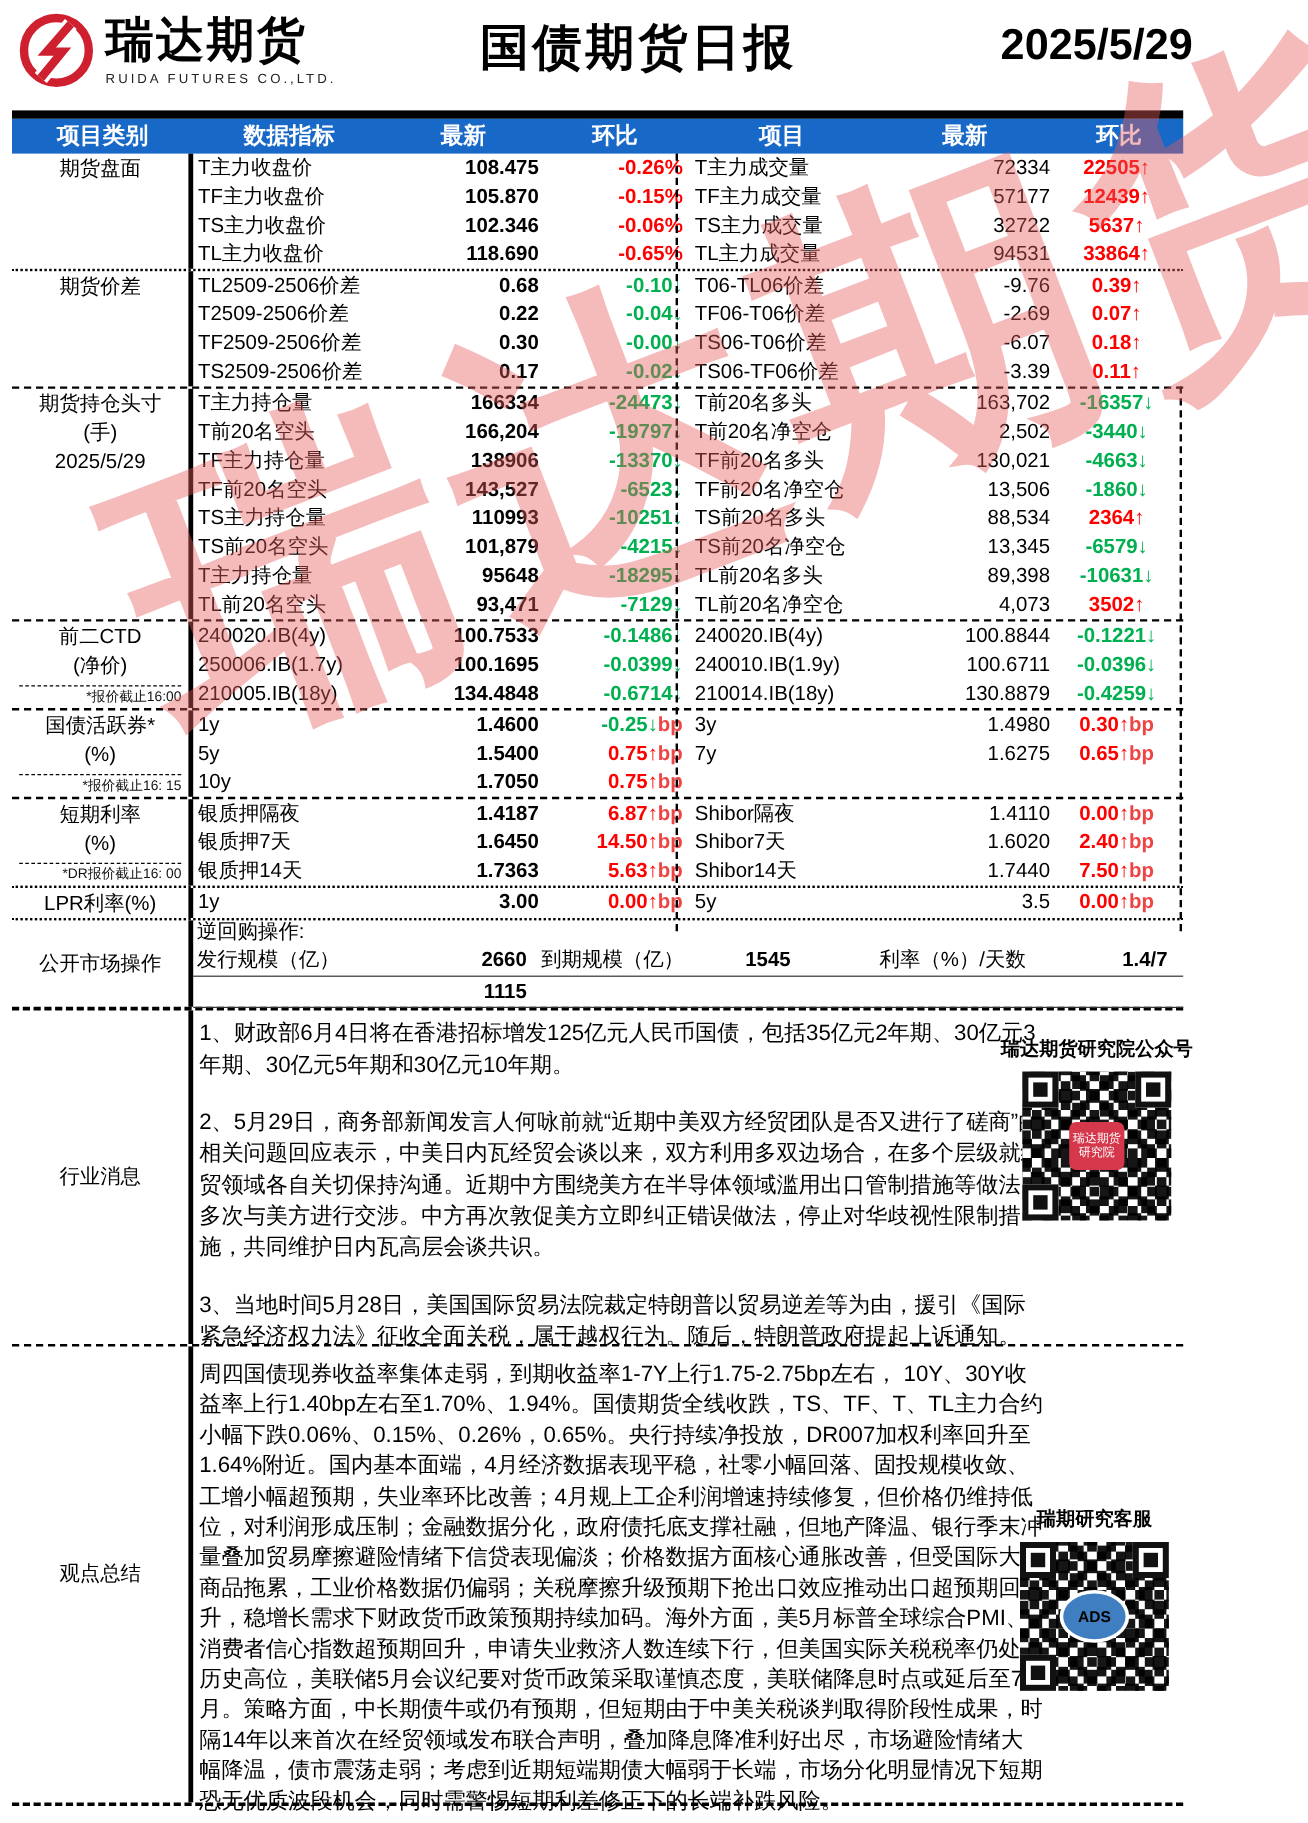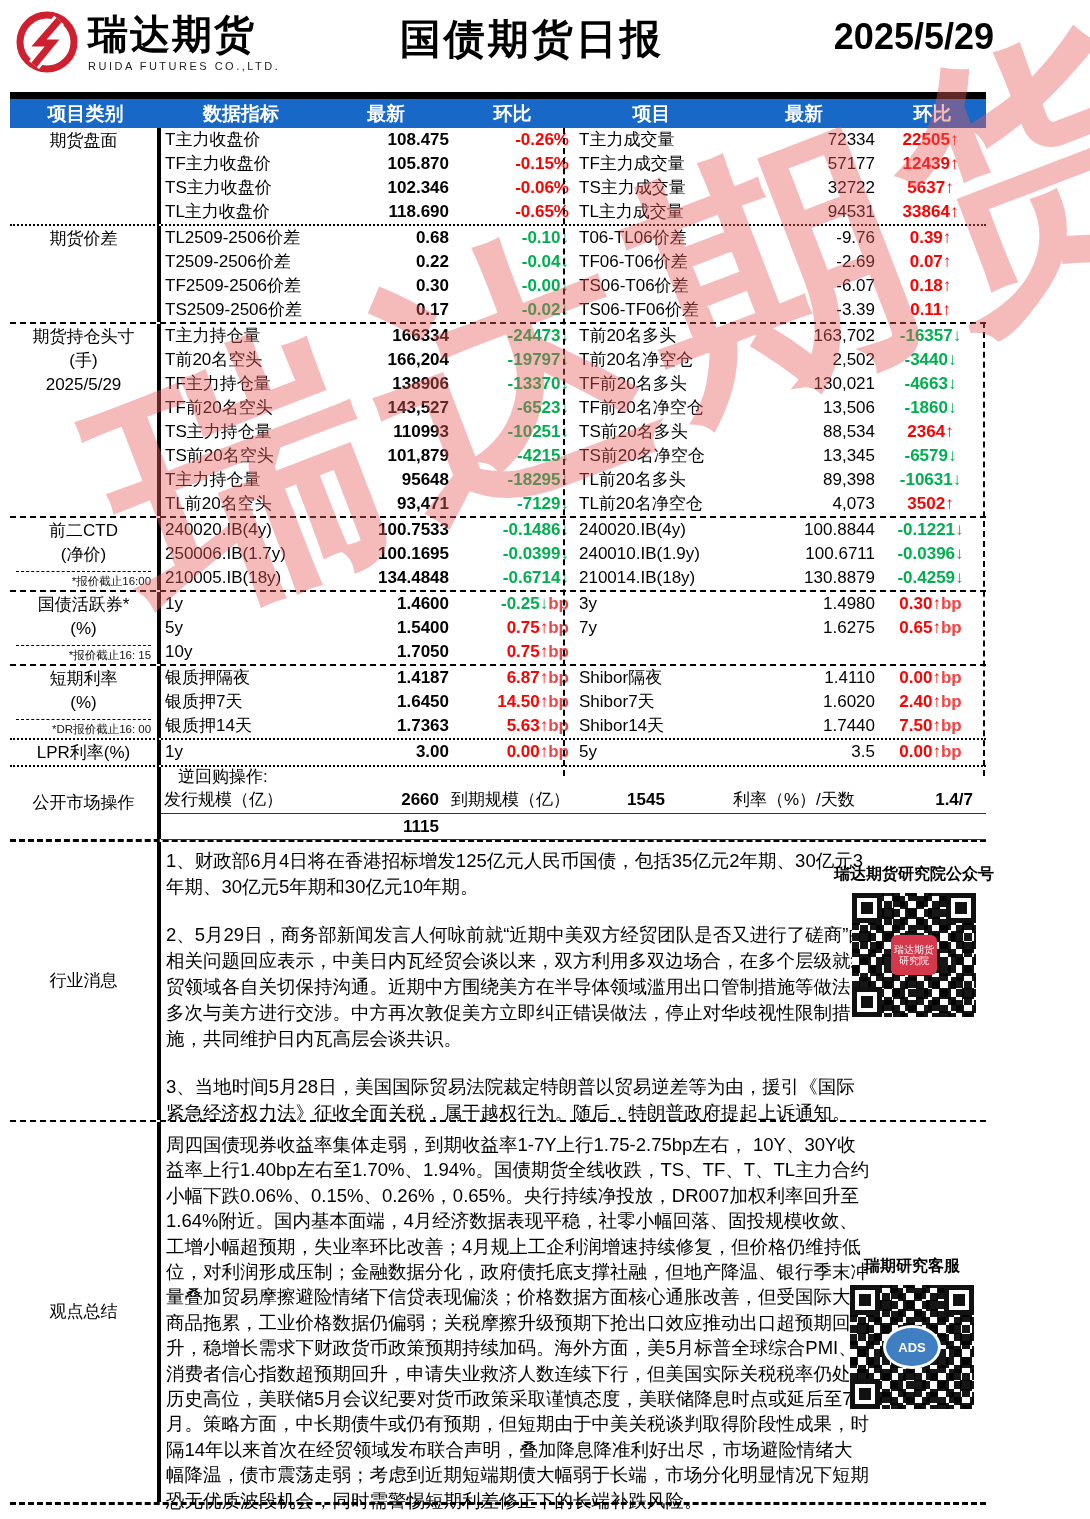--- a/index.html
+++ b/index.html
@@ -39,46 +39,46 @@
   .c-lchg{width:123px;text-align:right;font-weight:bold;box-sizing:border-box;padding-right:5px;}
   .c-rlab{width:155px;padding-left:5px;box-sizing:border-box;white-space:nowrap;}
   .c-rval{width:150px;text-align:right;font-weight:normal;box-sizing:border-box;padding-right:4px;}
   .c-rchg{width:107px;text-align:center;font-weight:bold;box-sizing:border-box;padding-right:4px;}
   .red{color:#ff0000;} .green{color:#00b050;} .bp{color:#ef4444;font-weight:bold;}
   
   .vline-mid{position:absolute;left:563px;top:128px;height:648px;border-left:2px dashed #000;}
   .vline-right{position:absolute;left:983px;top:322px;height:454px;border-left:2px dashed #000;}
   
   .om-content{flex:1;display:flex;flex-direction:column;font-size:17px;}
-  .om-r1{height:20px;line-height:20px;padding-left:17px;}
+  .om-r1{height:20px;line-height:20px;padding-left:3px;}
   .om-r2{height:26px;line-height:26px;display:flex;border-bottom:1.5px solid #333;}
   .om-r3{height:25px;line-height:25px;display:flex;border-bottom:1.5px solid #333;}
   .om-l1{width:185px;padding-left:3px;} .om-v1{width:90px;text-align:right;font-weight:bold;}
-  .om-l2{width:170px;margin-left:12px;} .om-v2{width:50px;text-align:center;font-weight:bold;}
+  .om-l2{width:170px;margin-left:12px;} .om-v2{width:50px;text-align:left;font-weight:bold;}
   .om-l3{width:150px;margin-left:62px;} .om-v3{width:90px;text-align:right;font-weight:bold;}
   
   .msg-content{flex:1;position:relative;padding:6px 0 0 5px;box-sizing:border-box;}
   .msg-content p{margin:0 0 22px 0;width:705px;font-size:18.5px;line-height:26px;}
   .sum-text{width:705px;font-size:18.5px;line-height:25.4px;margin-top:4px;}
   
   .qr-wrap{position:absolute;width:180px;text-align:center;}
   .qr-wrap.q1{right:-18px;top:22px;} .qr-wrap.q2{right:-16px;top:134px;}
   .qr-label{font-size:16px;font-weight:bold;}
   .qr{width:124px;height:124px;margin:8px auto 0;position:relative;
       background:repeating-conic-gradient(#161616 0 25%,#fff 0 50%) 0 0/16px 16px,
                  repeating-conic-gradient(#161616 0 25%,#fff 0 50%) 7px 3px/23px 23px;
       background-blend-mode:multiply;}
   .fnd{position:absolute;width:20px;height:20px;border:5px solid #111;background:#fff;}
   .fnd::after{content:"";position:absolute;left:4px;top:4px;width:12px;height:12px;background:#111;}
   .fnd.tl{left:0;top:0;} .fnd.tr{right:0;top:0;} .fnd.bl{left:0;bottom:0;}
   .qr-badge{position:absolute;left:50%;top:50%;transform:translate(-50%,-50%);}
   .badge-red{width:46px;height:40px;background:#d5374b;border-radius:6px;color:#fff;
              font-size:10px;line-height:11px;display:flex;align-items:center;justify-content:center;
              padding:2px;box-sizing:border-box;}
-  .badge-blue{width:52px;height:38px;background:#3f7fc1;border-radius:50%;color:#ffffff;
+  .badge-blue{width:52px;height:38px;background:#3f7fc1;border-radius:50%;color:#000000;
               font-size:13px;font-weight:bold;display:flex;align-items:center;justify-content:center;
               border:3px solid #fff;}
   
   .watermark{position:absolute;left:118px;top:348px;font-size:268px;font-weight:bold;
              letter-spacing:16px;color:rgba(232,90,90,0.42);white-space:nowrap;
              transform:rotate(-21deg);transform-origin:0 50%;z-index:6;pointer-events:none;}
 </style>
 </head>
 <body>
 

